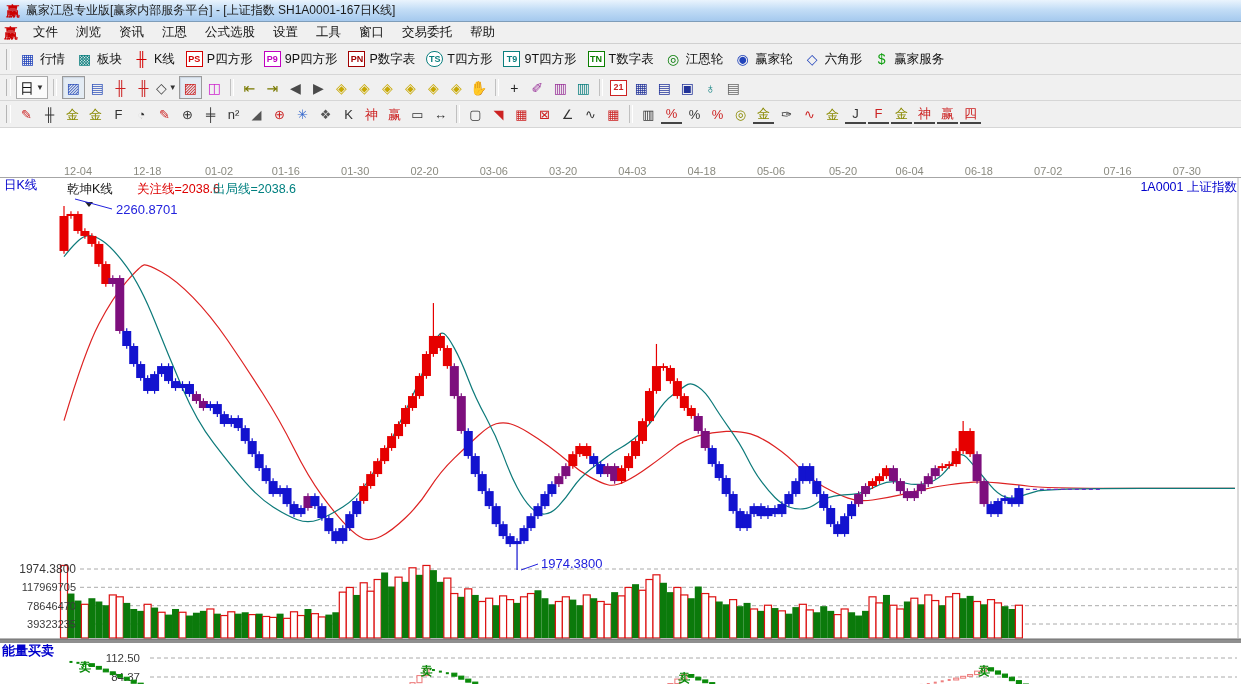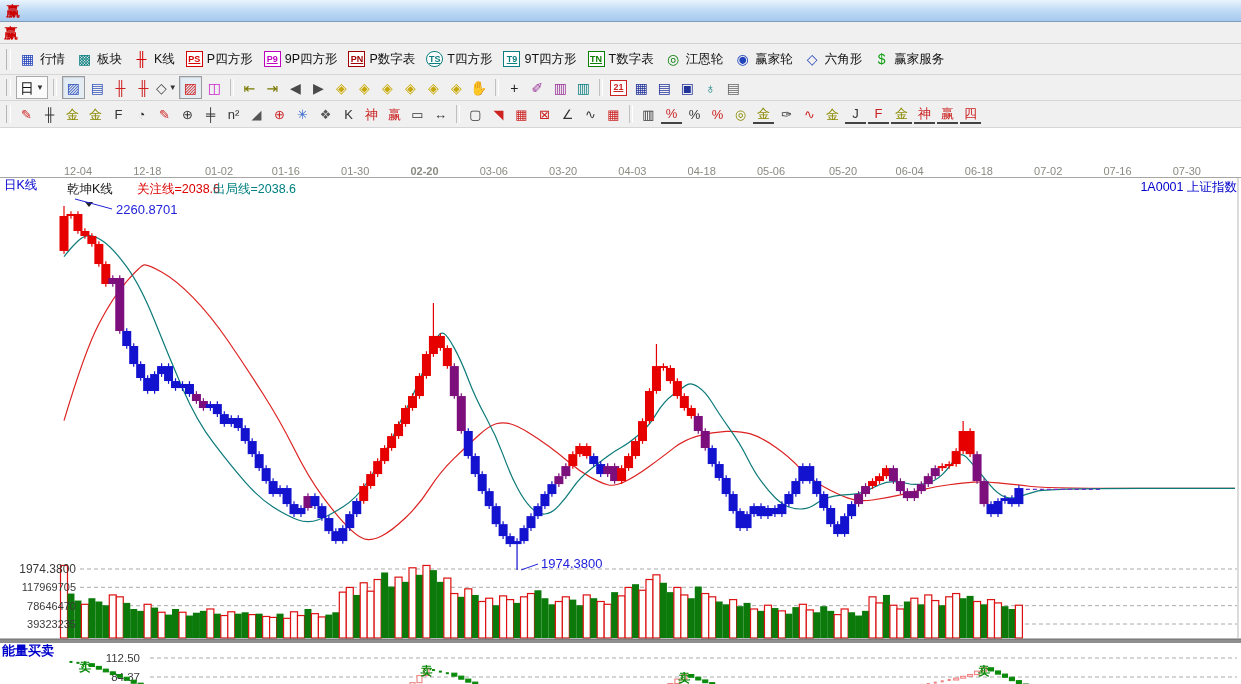--- a/index.html
+++ b/index.html
@@ -15,44 +15,57 @@
     border-bottom:1px solid #d6d6d6;padding:0 2px;}
   .tb1{height:31px;}
   .tb2{height:26px;}
   .tb3{height:27px;}
   .grip{width:3px;height:70%;border-left:1px solid #b5b5b5;border-right:1px solid #fff;margin:0 4px;}
   .sep{width:2px;height:70%;border-left:1px solid #c0c0c0;border-right:1px solid #fff;margin:0 4px;}
   .tb1item{display:inline-flex;align-items:center;gap:4px;padding:2px 7px 2px 4px;font-size:12.5px;color:#111;}
   .icon16{width:17px;height:17px;display:inline-flex;align-items:center;justify-content:center;
     font-size:14px;line-height:1;}
   .boxed{width:15px;height:14px;font-size:9px;font-weight:bold;border:1px solid currentColor;
-    display:inline-flex;align-items:center;justify-content:center;background:#fff;text-decoration:underline;}
+    display:inline-flex;align-items:center;justify-content:center;background:#fff;}
   .tbtn{min-width:21px;height:21px;display:inline-flex;align-items:center;justify-content:center;
     font-size:14px;line-height:1;margin:0 1px;}
   .tbtn.pressed{border:1px solid #9a9a9a;background:#e4ecf4;box-shadow:inset 1px 1px 1px #c9d4e0;}
   .tbtn.bordered{border:1px solid #aaa;background:#fbfbfb;padding:0 3px;}
   .tbtn .caret{font-size:8px;color:#333;margin-left:2px;}
   .tb3 .tbtn{font-size:13px;}
   .tbtn.uline{border-bottom:2px solid #444;height:18px;}
   .chart-region{position:relative;height:556px;background:#fff;margin-top:36px;}
   .dates{position:absolute;left:0;top:0;width:1241px;height:13px;border-bottom:1px solid #a6a6a6;
     background:#fff;z-index:2;}
   .dates span{position:absolute;top:1px;transform:translateX(-50%);font-size:11px;color:#8a8a80;}
   svg{position:absolute;left:0;top:13px;}
   svg text{font-family:"Liberation Sans","DejaVu Sans",sans-serif;}
 </style>
 </head>
 <body>
 
 <div class="titlebar">
   <span class="logo">赢</span>
+  <span class="ttl">赢家江恩专业版[赢家内部服务平台] - [上证指数  SH1A0001-167日K线]</span>
 </div>
 
 <div class="menubar">
   <span class="logo">赢</span>
+  <span id="menu-items" style="display:flex;">
+      <span class="mitem">文件</span>
+      <span class="mitem">浏览</span>
+      <span class="mitem">资讯</span>
+      <span class="mitem">江恩</span>
+      <span class="mitem">公式选股</span>
+      <span class="mitem">设置</span>
+      <span class="mitem">工具</span>
+      <span class="mitem">窗口</span>
+      <span class="mitem">交易委托</span>
+      <span class="mitem">帮助</span>
+    </span>
 </div>
 
 <div class="toolbar tb1" id="toolbar-main">
     <span class="grip"></span>
     <span class="tb1item">
       <span class="icon16" style="color: rgb(34, 68, 187);">▦</span>
       <span>行情</span>
     </span>
     <span class="tb1item">
       <span class="icon16" style="color: rgb(11, 127, 127);">▩</span>
@@ -328,21 +341,21 @@
     </span>
   </div>
 
 <div class="chart-region">
   <div class="dates" id="date-axis">
       <span style="left: 78px;">12-04</span>
       <span style="left: 147.3px;">12-18</span>
       <span style="left: 219px;">01-02</span>
       <span style="left: 285.9px;">01-16</span>
       <span style="left: 355.2px;">01-30</span>
-      <span style="left: 424.5px; font-weight: bold;">02-20</span>
+      <span style="left: 424.5px;">02-20</span>
       <span style="left: 493.8px;">03-06</span>
       <span style="left: 563.1px;">03-20</span>
       <span style="left: 632.4px;">04-03</span>
       <span style="left: 701.7px;">04-18</span>
       <span style="left: 771px;">05-06</span>
       <span style="left: 843px;">05-20</span>
       <span style="left: 909.6px;">06-04</span>
       <span style="left: 978.9px;">06-18</span>
       <span style="left: 1048.2px;">07-02</span>
       <span style="left: 1117.5px;">07-16</span>

